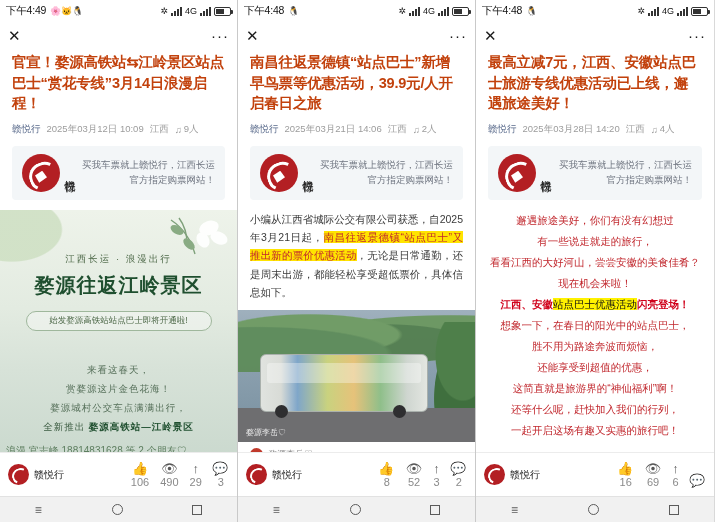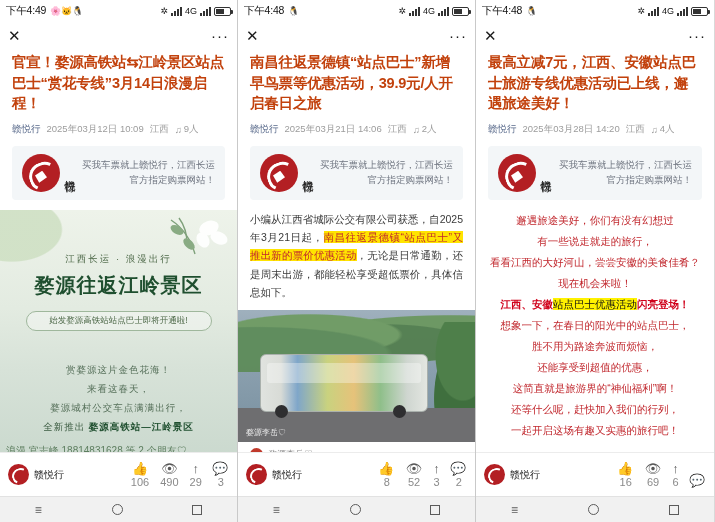--- a/index.html
+++ b/index.html
@@ -339,22 +339,22 @@
               <ellipse cx="20" cy="30" rx="7" ry="4" transform="rotate(45 20 30)"></ellipse>
             </g>
           </svg>
         </div>
         <div class="band">
           <div class="sub">江西长运 · 浪漫出行</div>
           <div class="big">婺源往返江岭景区</div>
           <div class="pill">始发婺源高铁站站点巴士即将开通啦!</div>
         </div>
         <div class="lines">
+          <div>来看这春天，</div>
           <div>赏婺源这片金色花海！</div>
-          <div>来看这春天，</div>
           <div>婺源城村公交车点满满出行，</div>
           <div class="last">
             <span>全新推出 </span><b>婺源高铁站—江岭景区</b>
           </div>
         </div>
 
         <div class="tinyleaf">浪漫 官志峰  18814831628  等 2 个朋友♡</div>
       </div>
     </div>
 

